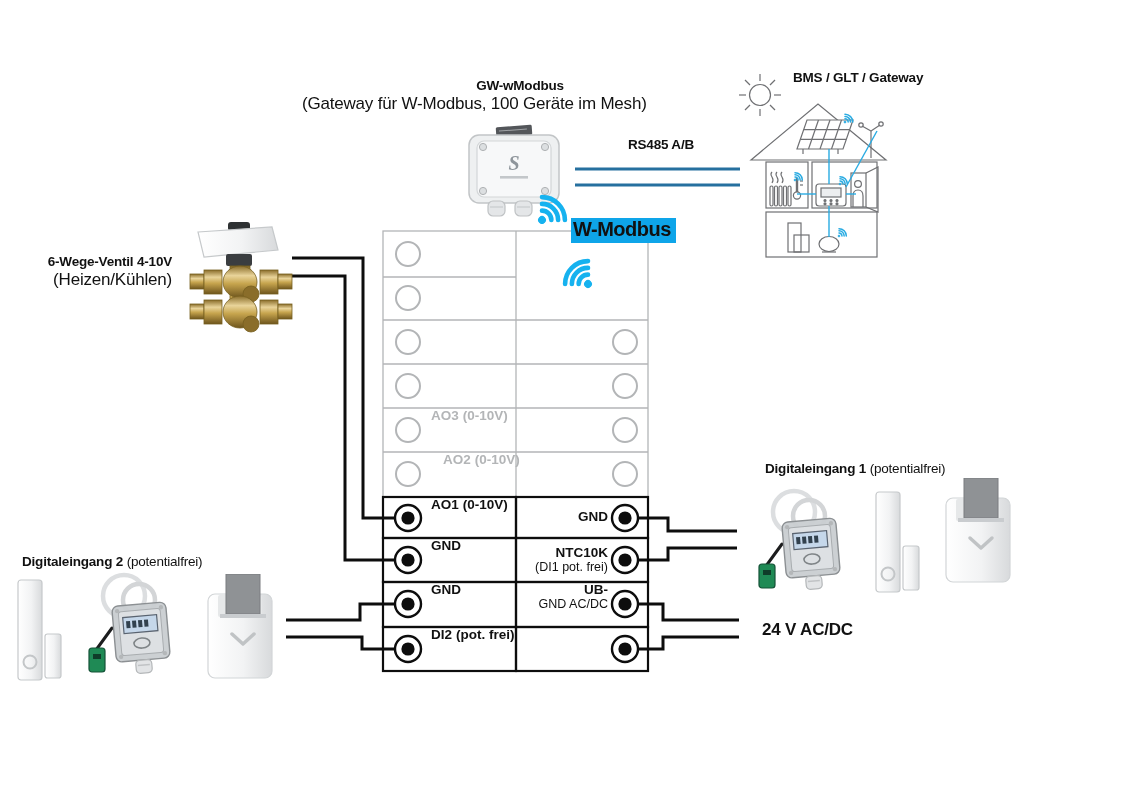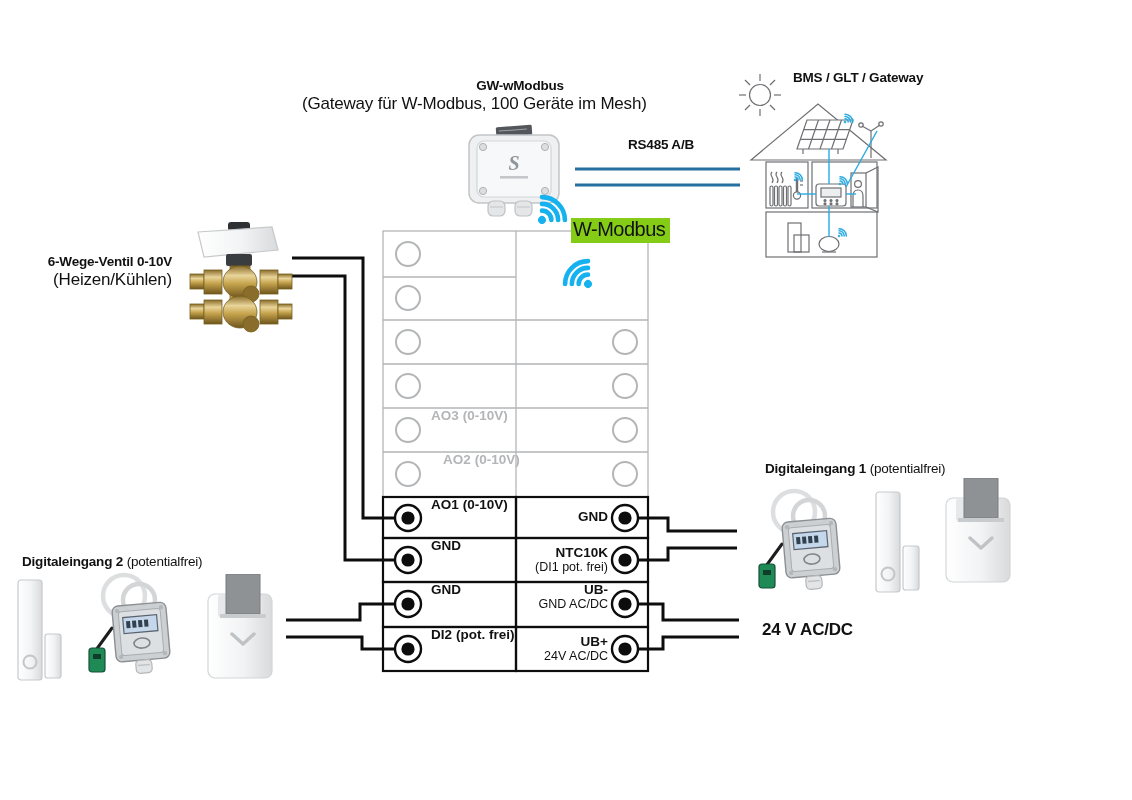--- a/index.html
+++ b/index.html
@@ -12,21 +12,21 @@
   .center{text-align:center;}
   .right{text-align:right;}
   .nowrap{white-space:nowrap;}
   
   .cell-l{display:flex;align-items:flex-start;white-space:nowrap;font-size:13.5px;}
   .cell-r{display:flex;flex-direction:column;justify-content:center;align-items:flex-end;
           text-align:right;font-size:13.5px;line-height:14.5px;white-space:nowrap;}
   .gray-txt{color:#b3b5b7;}
   .suffix{font-weight:bold;margin-left:4px;}
   .sub{font-weight:normal;font-size:12.5px;}
-  .wm-title{font-size:20px;font-weight:normal;letter-spacing:-0.5px;background:#84cc16;padding:0 5px 2px 2px;}
+  .wm-title{font-size:20px;font-weight:bold;letter-spacing:-0.5px;background:#0ea5e9;padding:0 5px 2px 2px;}
   .big-pow{font-size:17px;font-weight:bold;letter-spacing:-0.2px;}
   svg{display:block;}
 </style>
 </head>
 <body>
 
 <div id="stage">
 
   <svg class="abs" style="left:0;top:0" width="1132" height="800" viewBox="0 0 1132 800">
     <defs>
@@ -340,21 +340,21 @@
   <div class="abs t13 center nowrap" style="left:302px;top:94px;width:310px">(Gateway für W-Modbus, 100 Geräte im Mesh)</div>
 
   <div class="abs t135 lbl-b" style="left:793px;top:70px">BMS / GLT / Gateway</div>
 
   <div class="abs t135 lbl-b center" style="left:600px;top:137px;width:122px">RS485 A/B</div>
 
   <div class="abs wm-title" style="left:571px;top:218px">W-Modbus</div>
 
   <div class="abs big-pow" style="left:762px;top:620px">24 V AC/DC</div>
 
-  <div class="abs t135 lbl-b right nowrap" style="left:20px;top:254px;width:152px">6-Wege-Ventil 0-10V</div>
+  <div class="abs t135 lbl-b right nowrap" style="left:20px;top:254px;width:152px">6-Wege-Ventil 4-10V</div>
   <div class="abs t13 right nowrap" style="left:20px;top:270px;width:152px">(Heizen/Kühlen)</div>
 
   <div class="abs t135 nowrap" style="left:765px;top:461px">
     <span class="lbl-b">Digitaleingang 1</span>
     <span>(potentialfrei)</span>
   </div>
   <div class="abs t135 nowrap" style="left:22px;top:554px">
     <span class="lbl-b">Digitaleingang 2</span>
     <span>(potentialfrei)</span>
   </div>
@@ -389,18 +389,14 @@
     <span class="lbl-b">GND</span>
   </div>
   <div class="abs cell-r" style="left:518px;top:538px;height:44px;width:90px">
     <span class="lbl-b">NTC10K</span>
     <span class="sub">(DI1 pot. frei)</span>
   </div>
   <div class="abs cell-r" style="left:518px;top:570px;height:54px;width:90px">
     <span class="lbl-b">UB-</span>
     <span class="sub">GND AC/DC</span>
   </div>
-  <div class="abs cell-r" style="left:518px;top:627px;height:44px;width:90px">
-    <span class="lbl-b">UB+</span>
-    <span class="sub">24V AC/DC</span>
-  </div>
 
 </div>
 
 </body></html>

